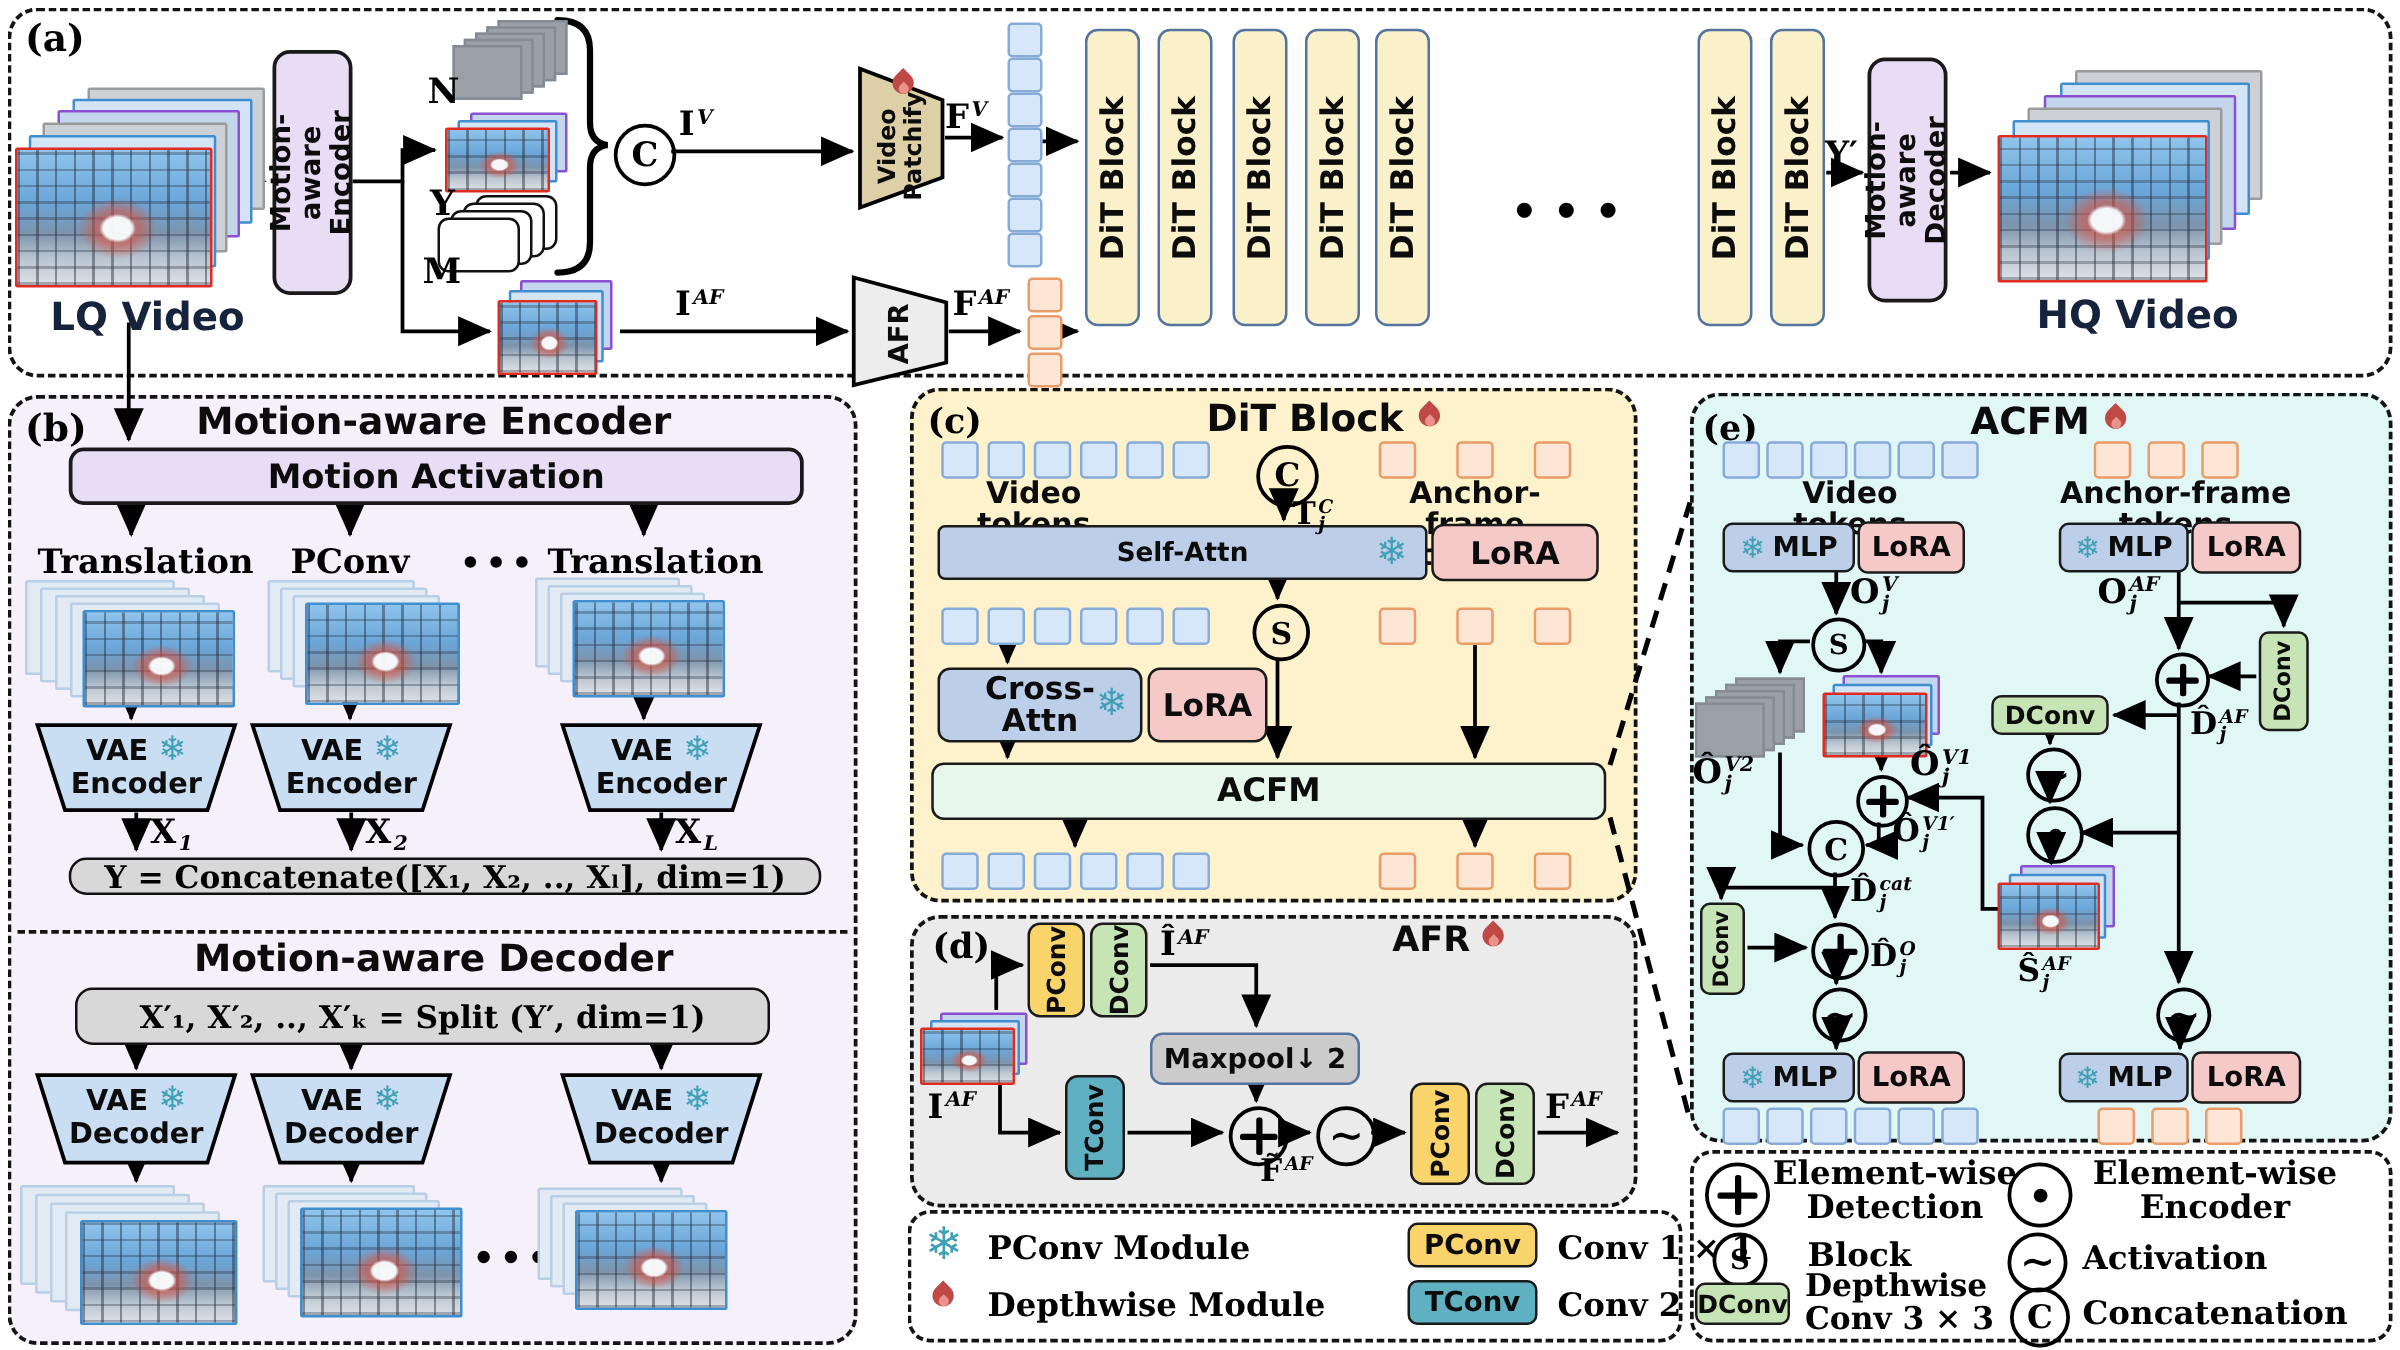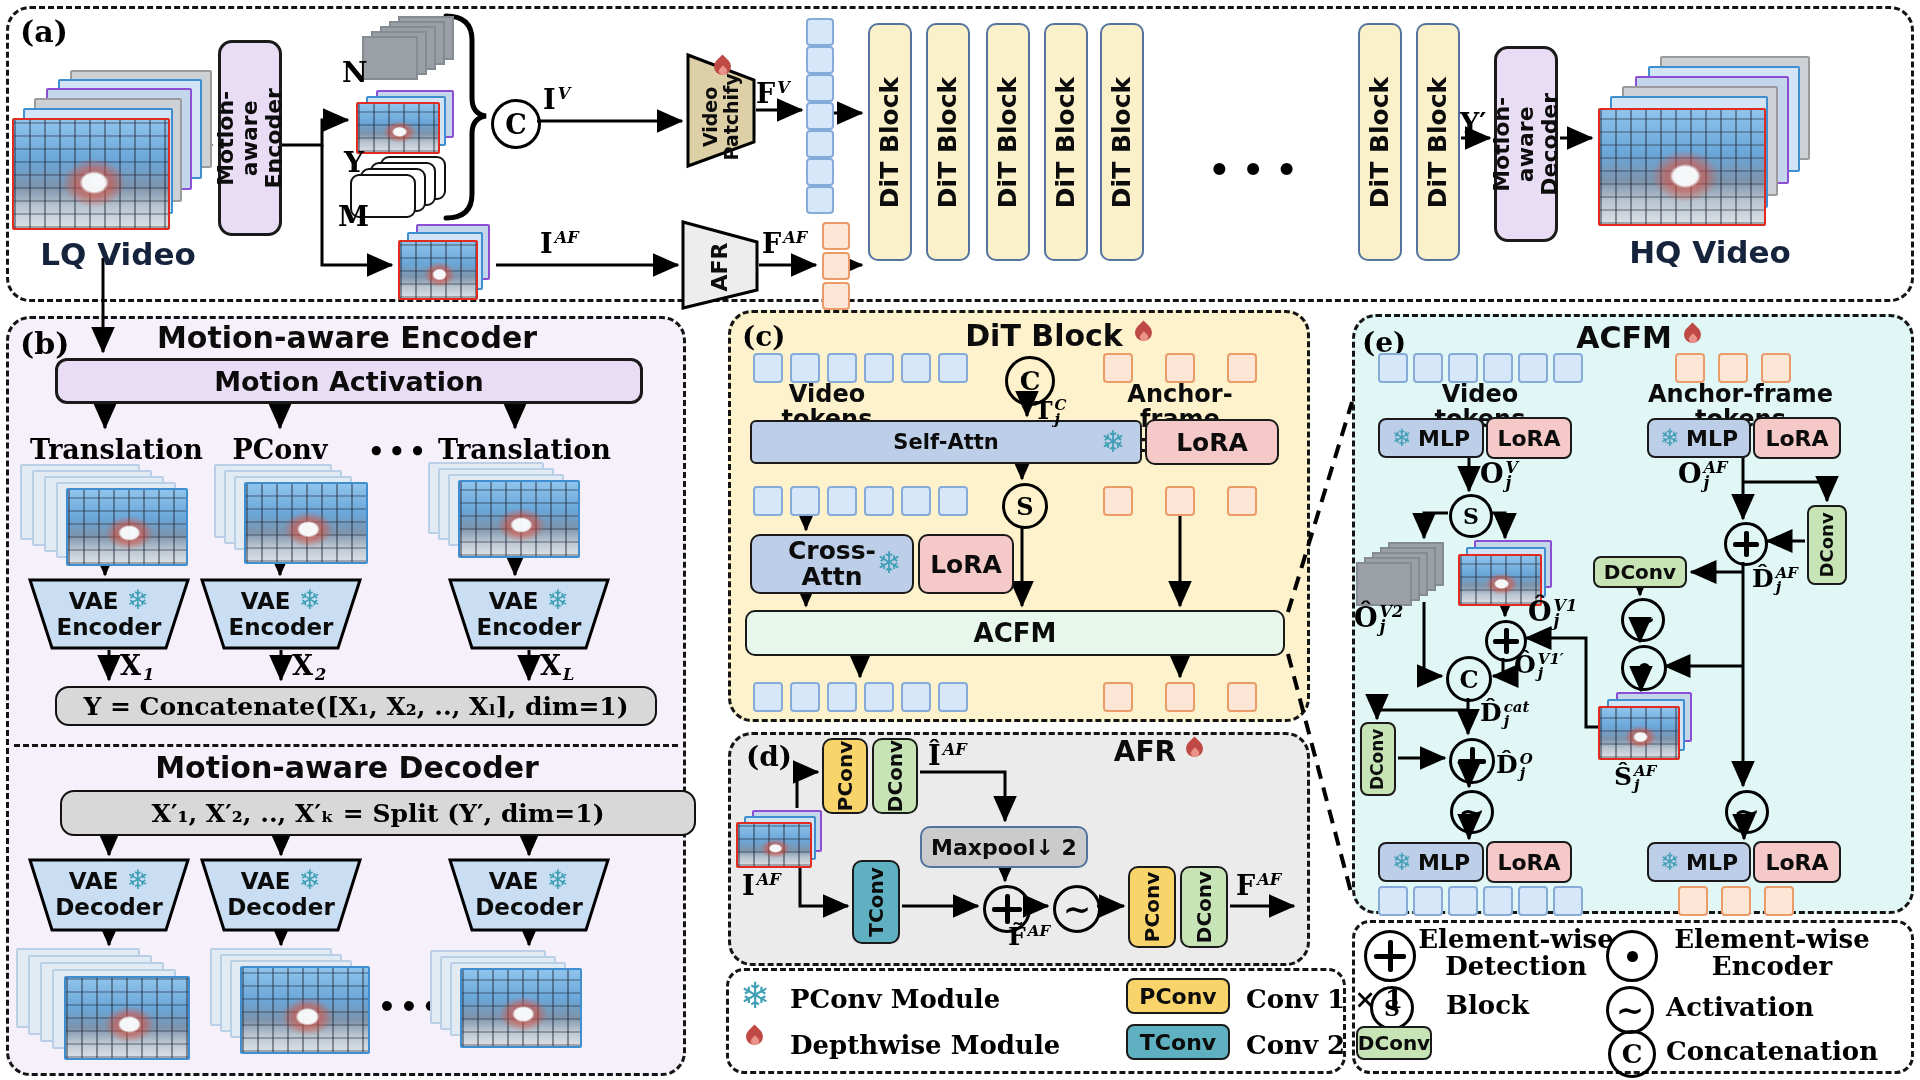--- a/index.html
+++ b/index.html
@@ -348,26 +348,26 @@
       </span>
   </span>
   <span class="math" style="left:540px;top:652px">
     <span>X</span>
       <span class="st">
         <span></span>
         <span>L</span>
       </span>
   </span>
 
-  <div class="a z bar sf" style="left:55px;top:686px;width:602px;height:40px">
+  <div class="a z bar sf" style="left:55px;top:686px;width:602px;height:30px">
     <span style="font-size:25px">Y = Concatenate([X₁, X₂, .., Xₗ], dim=1)</span>
   </div>
 
   <div class="a z ct" style="left:57px;top:750px;width:580px;text-align:center;font-size:30px">Motion-aware Decoder</div>
-  <div class="a z bar sf" style="left:60px;top:790px;width:636px;height:46px">
+  <div class="a z bar sf" style="left:60px;top:790px;width:556px;height:46px">
     <span style="font-size:25px">X′₁, X′₂, .., X′ₖ = Split (Y′, dim=1)</span>
   </div>
 
   <div class="a z ct" style="left:30px;top:866px;width:158px;text-align:center;font-size:23px;line-height:1.15">
     <span>VAE</span> <span class="snow" style="font-size:27px">❄</span><br><span>Decoder</span>
   </div>
   <div class="a z ct" style="left:202px;top:866px;width:158px;text-align:center;font-size:23px;line-height:1.15">
     <span>VAE</span> <span class="snow" style="font-size:27px">❄</span><br><span>Decoder</span>
   </div>
   <div class="a z ct" style="left:450px;top:866px;width:158px;text-align:center;font-size:23px;line-height:1.15">
@@ -731,20 +731,23 @@
   <div class="a z sf" style="left:1416px;top:926px;width:200px;text-align:center;font-size:26px;line-height:1.05">
     <span>Element-wise</span><br><span>Detection</span>
   </div>
   <div class="op" style="left:1370px;top:986px;width:38px;height:38px">
     <span class="sf" style="font-size:22px">S</span>
   </div>
   <div class="a z sf" style="left:1446px;top:990px;font-size:26px">Block</div>
   <div class="a z box" style="left:1356px;top:1026px;width:76px;height:34px;background:#c6e4b6;border-radius:8px">
     <span class="ct" style="font-size:20px">DConv</span>
   </div>
+  <div class="a z sf" style="left:1444px;top:1016px;width:200px;font-size:25px;line-height:1.05">
+    <span>Depthwise</span><br><span>Conv 3 × 3</span>
+  </div>
 
   <div class="op mul" style="left:1606px;top:930px;width:46px;height:46px"></div>
   <div class="a z sf" style="left:1662px;top:926px;width:220px;text-align:center;font-size:26px;line-height:1.05">
     <span>Element-wise</span><br><span>Encoder</span>
   </div>
   <div class="op" style="left:1606px;top:986px;width:42px;height:42px">
     <span class="sf" style="font-size:34px;line-height:0">∼</span>
   </div>
   <div class="a z sf" style="left:1666px;top:992px;font-size:26px">Activation</div>
   <div class="op" style="left:1608px;top:1030px;width:42px;height:42px">

